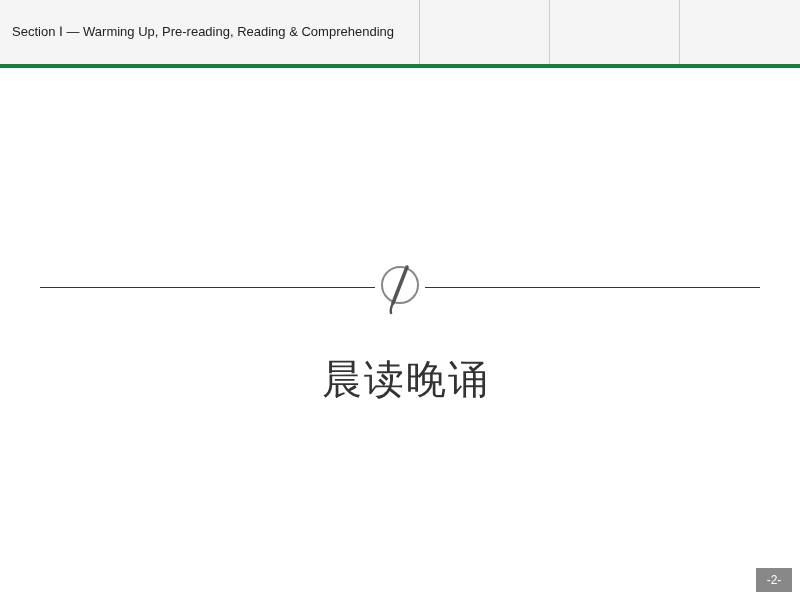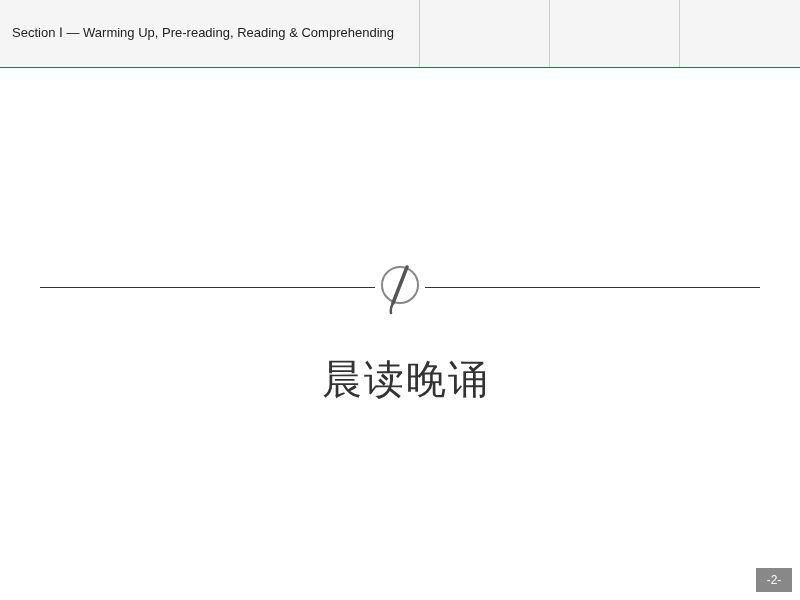--- a/index.html
+++ b/index.html
@@ -9,21 +9,21 @@
       height: 600px;
       background: #ffffff;
       font-family: Arial, sans-serif;
       position: relative;
       overflow: hidden;
     }
 
     
     .header-bar {
       display: flex;
-      border-bottom: 1px solid #15803d;
+      border-bottom: 4px solid #15803d;
       height: 68px;
     }
 
     .header-cell {
       border-right: 1px solid #cccccc;
       display: flex;
       align-items: center;
       padding: 8px 12px;
       background: #f5f5f5;
     }

